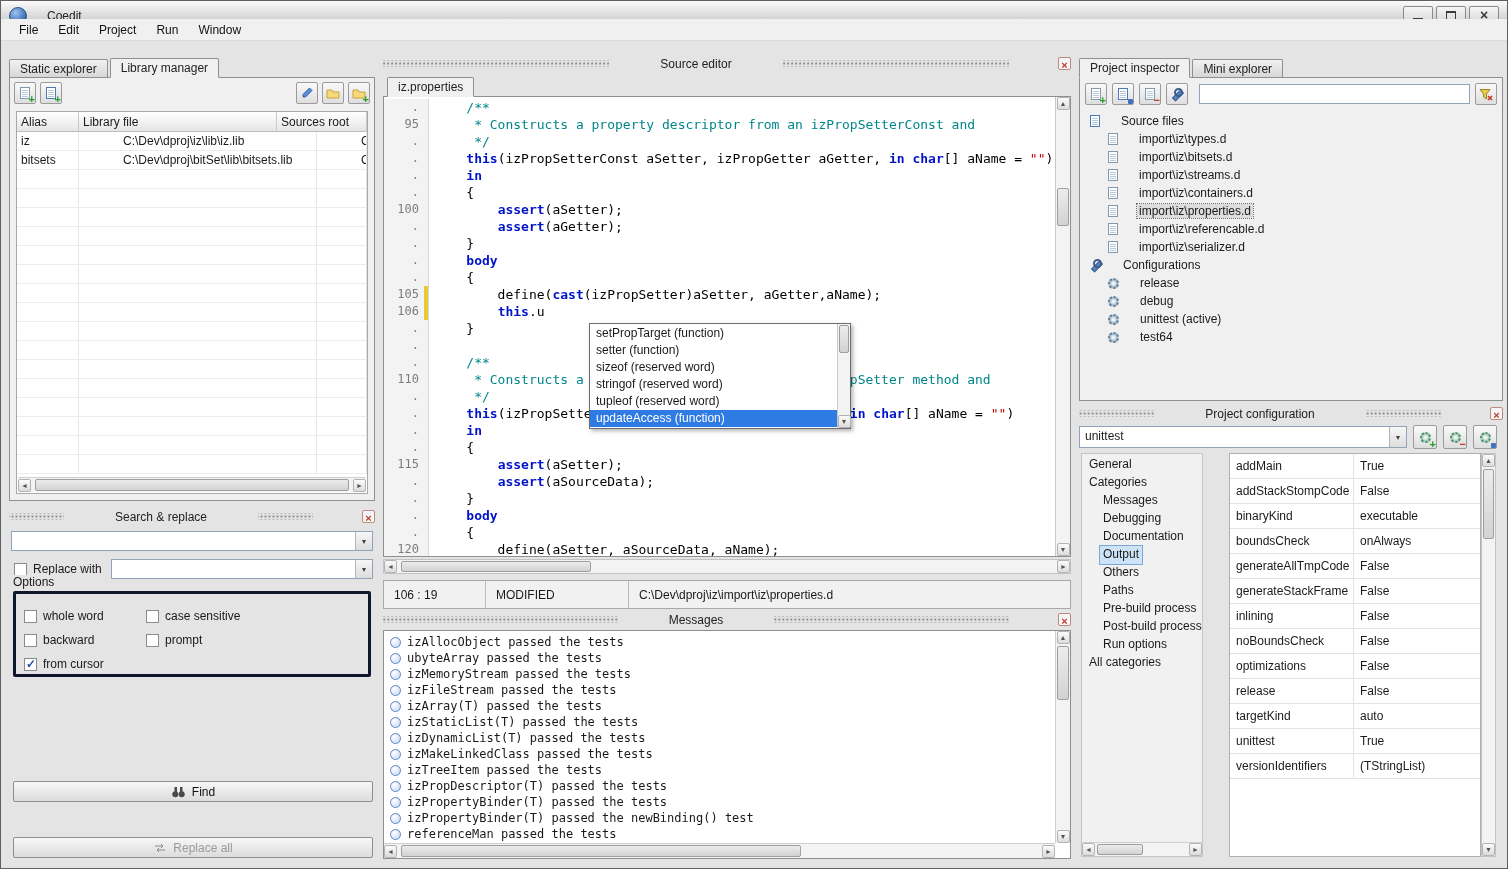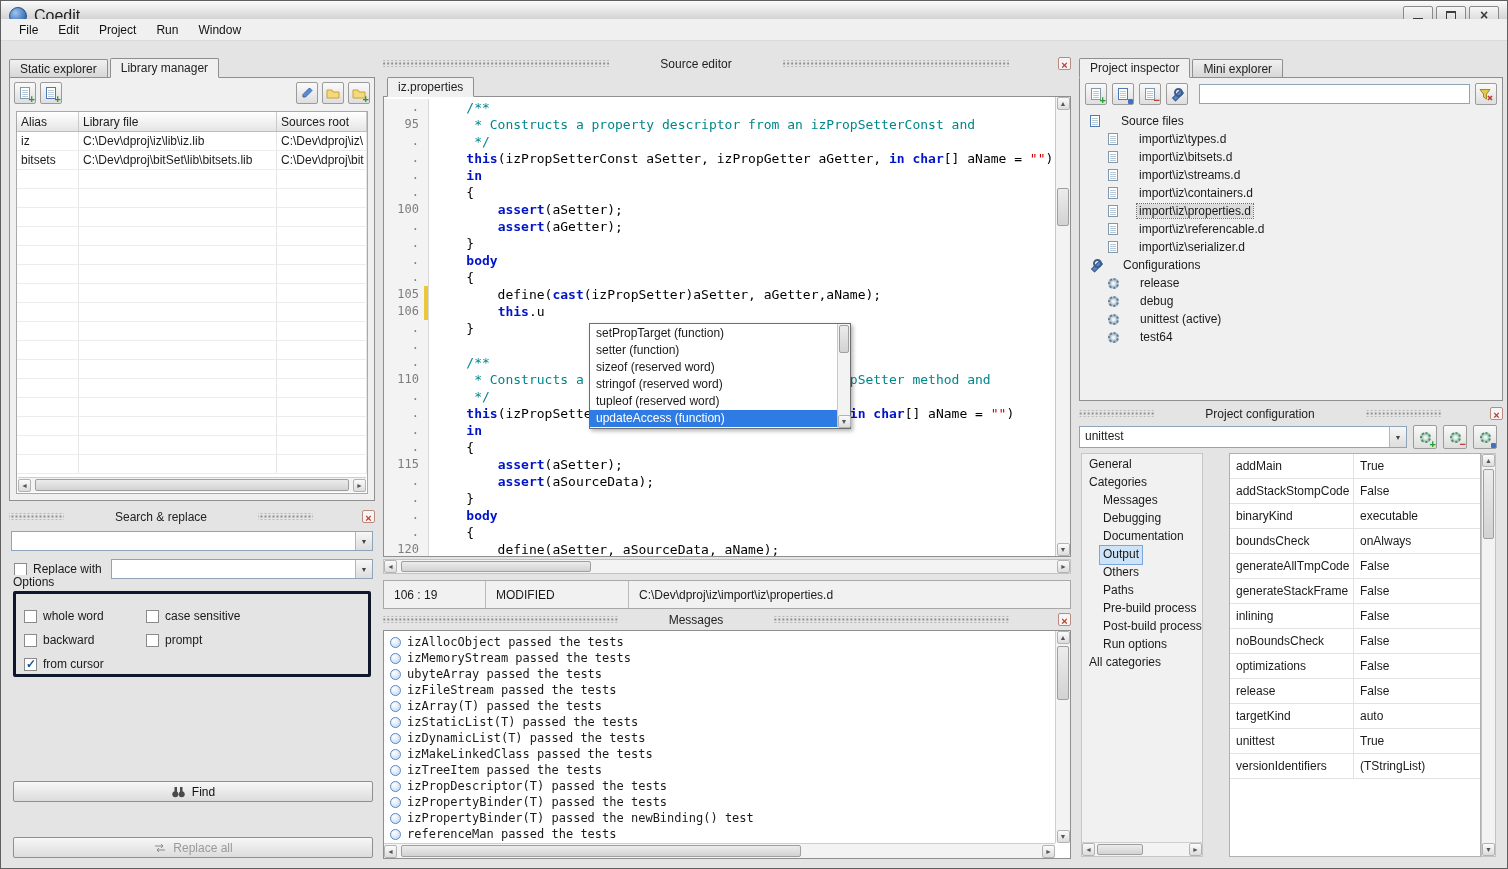--- a/index.html
+++ b/index.html
@@ -3,21 +3,21 @@
 <meta charset="utf-8">
 <style>
 *{margin:0;padding:0;box-sizing:border-box;}
 html,body{background:#9a9a9a;}
 #app{position:relative;width:1508px;height:869px;background:#e4e4e4;font-family:"Liberation Sans",sans-serif;font-size:12px;color:#1a1a1a;overflow:hidden;border:1px solid #5f5f5f;}
 .abs{position:absolute;}
 
 
 #titlebar{position:absolute;left:0;top:0;right:0;height:30px;background:linear-gradient(#fbfbfb,#d8d8d8 55%,#bdbdbd);border-bottom:1px solid #8f8f8f;display:flex;align-items:center;padding:0 8px;}
 #app-icon{width:18px;height:18px;border-radius:50%;background:radial-gradient(circle at 35% 30%,#9ec4ee,#3a6db4 70%,#244b85);border:1px solid #27527f;margin-right:7px;}
-#title-text{font-size:16px;color:#222;}
+#title-text{font-size:12px;color:#222;margin-left:13px;}
 #win-buttons{margin-left:auto;display:flex;gap:3px;padding-top:0px;}
 .winbtn{width:30px;height:19px;background:linear-gradient(#f6f6f6,#d4d4d4);border:1px solid #8a8a8a;border-radius:2px;display:flex;align-items:center;justify-content:center;}
 .glyph-min{width:10px;height:3px;background:#3c3c3c;margin-top:7px;}
 .glyph-max{width:10px;height:9px;border:1px solid #3c3c3c;border-top-width:2px;}
 .glyph-close::before{content:"\00d7";font-size:14px;font-weight:bold;color:#3c3c3c;line-height:14px;}
 
 
 #menubar{position:absolute;left:0;top:18px;right:0;height:22px;background:#f0f0f0;border-bottom:1px solid #dadada;display:flex;align-items:center;padding-left:8px;}
 .menu-item{padding:3px 10px;color:#111;}
 
@@ -67,21 +67,21 @@
 .sb-h .sb-thumb{top:1px;bottom:1px;}
 .sb-v .sb-thumb{left:1px;right:1px;}
 
 
 #lib-panel{left:8px;top:76px;width:366px;height:424px;}
 #lib-toolbar{position:absolute;left:4px;top:4px;right:4px;height:24px;display:flex;gap:4px;}
 #lib-toolbar .spacer{flex:1;}
 #lib-table{position:absolute;left:6px;top:33px;right:6px;bottom:6px;background:#fff;border:1px solid #a9a9a9;overflow:hidden;}
 #lib-thead{display:flex;height:20px;background:linear-gradient(#ffffff,#e5e5e5);border-bottom:1px solid #bdbdbd;}
 .lt-hcell{padding:3px 4px;border-right:1px solid #c9c9c9;white-space:nowrap;overflow:hidden;}
-.lt-row{display:flex;height:19px;border-bottom:1px solid #ececec;}
+.lt-row{display:flex;height:19px;border-bottom:1px solid #ececec;gap:40px;}
 .lt-cell{padding:2px 4px;border-right:1px solid #e6e6e6;white-space:nowrap;overflow:hidden;}
 .c0{width:62px;flex:none;}
 .c1{width:198px;flex:none;}
 .c2{flex:1;}
 #lib-hscroll{left:1px;right:1px;bottom:1px;height:15px;border:none;border-top:1px solid #cfcfcf;}
 
 
 #search-combo{position:absolute;left:10px;top:530px;width:362px;}
 #replace-row{position:absolute;left:13px;top:558px;width:359px;height:20px;display:flex;align-items:center;gap:6px;}
 #replace-row .combo{width:262px;margin-left:auto;}
@@ -489,25 +489,25 @@
   </div>
 
   <div id="messages">
     <div id="messages-list">
         <div class="msg-row">
           <span class="msg-ico"></span>
           <span class="msg-text">izAllocObject passed the tests</span>
         </div>
         <div class="msg-row">
           <span class="msg-ico"></span>
+          <span class="msg-text">ubyteArray passed the tests</span>
+        </div>
+        <div class="msg-row">
+          <span class="msg-ico"></span>
           <span class="msg-text">izMemoryStream passed the tests</span>
-        </div>
-        <div class="msg-row">
-          <span class="msg-ico"></span>
-          <span class="msg-text">ubyteArray passed the tests</span>
         </div>
         <div class="msg-row">
           <span class="msg-ico"></span>
           <span class="msg-text">izFileStream passed the tests</span>
         </div>
         <div class="msg-row">
           <span class="msg-ico"></span>
           <span class="msg-text">izArray(T) passed the tests</span>
         </div>
         <div class="msg-row">

